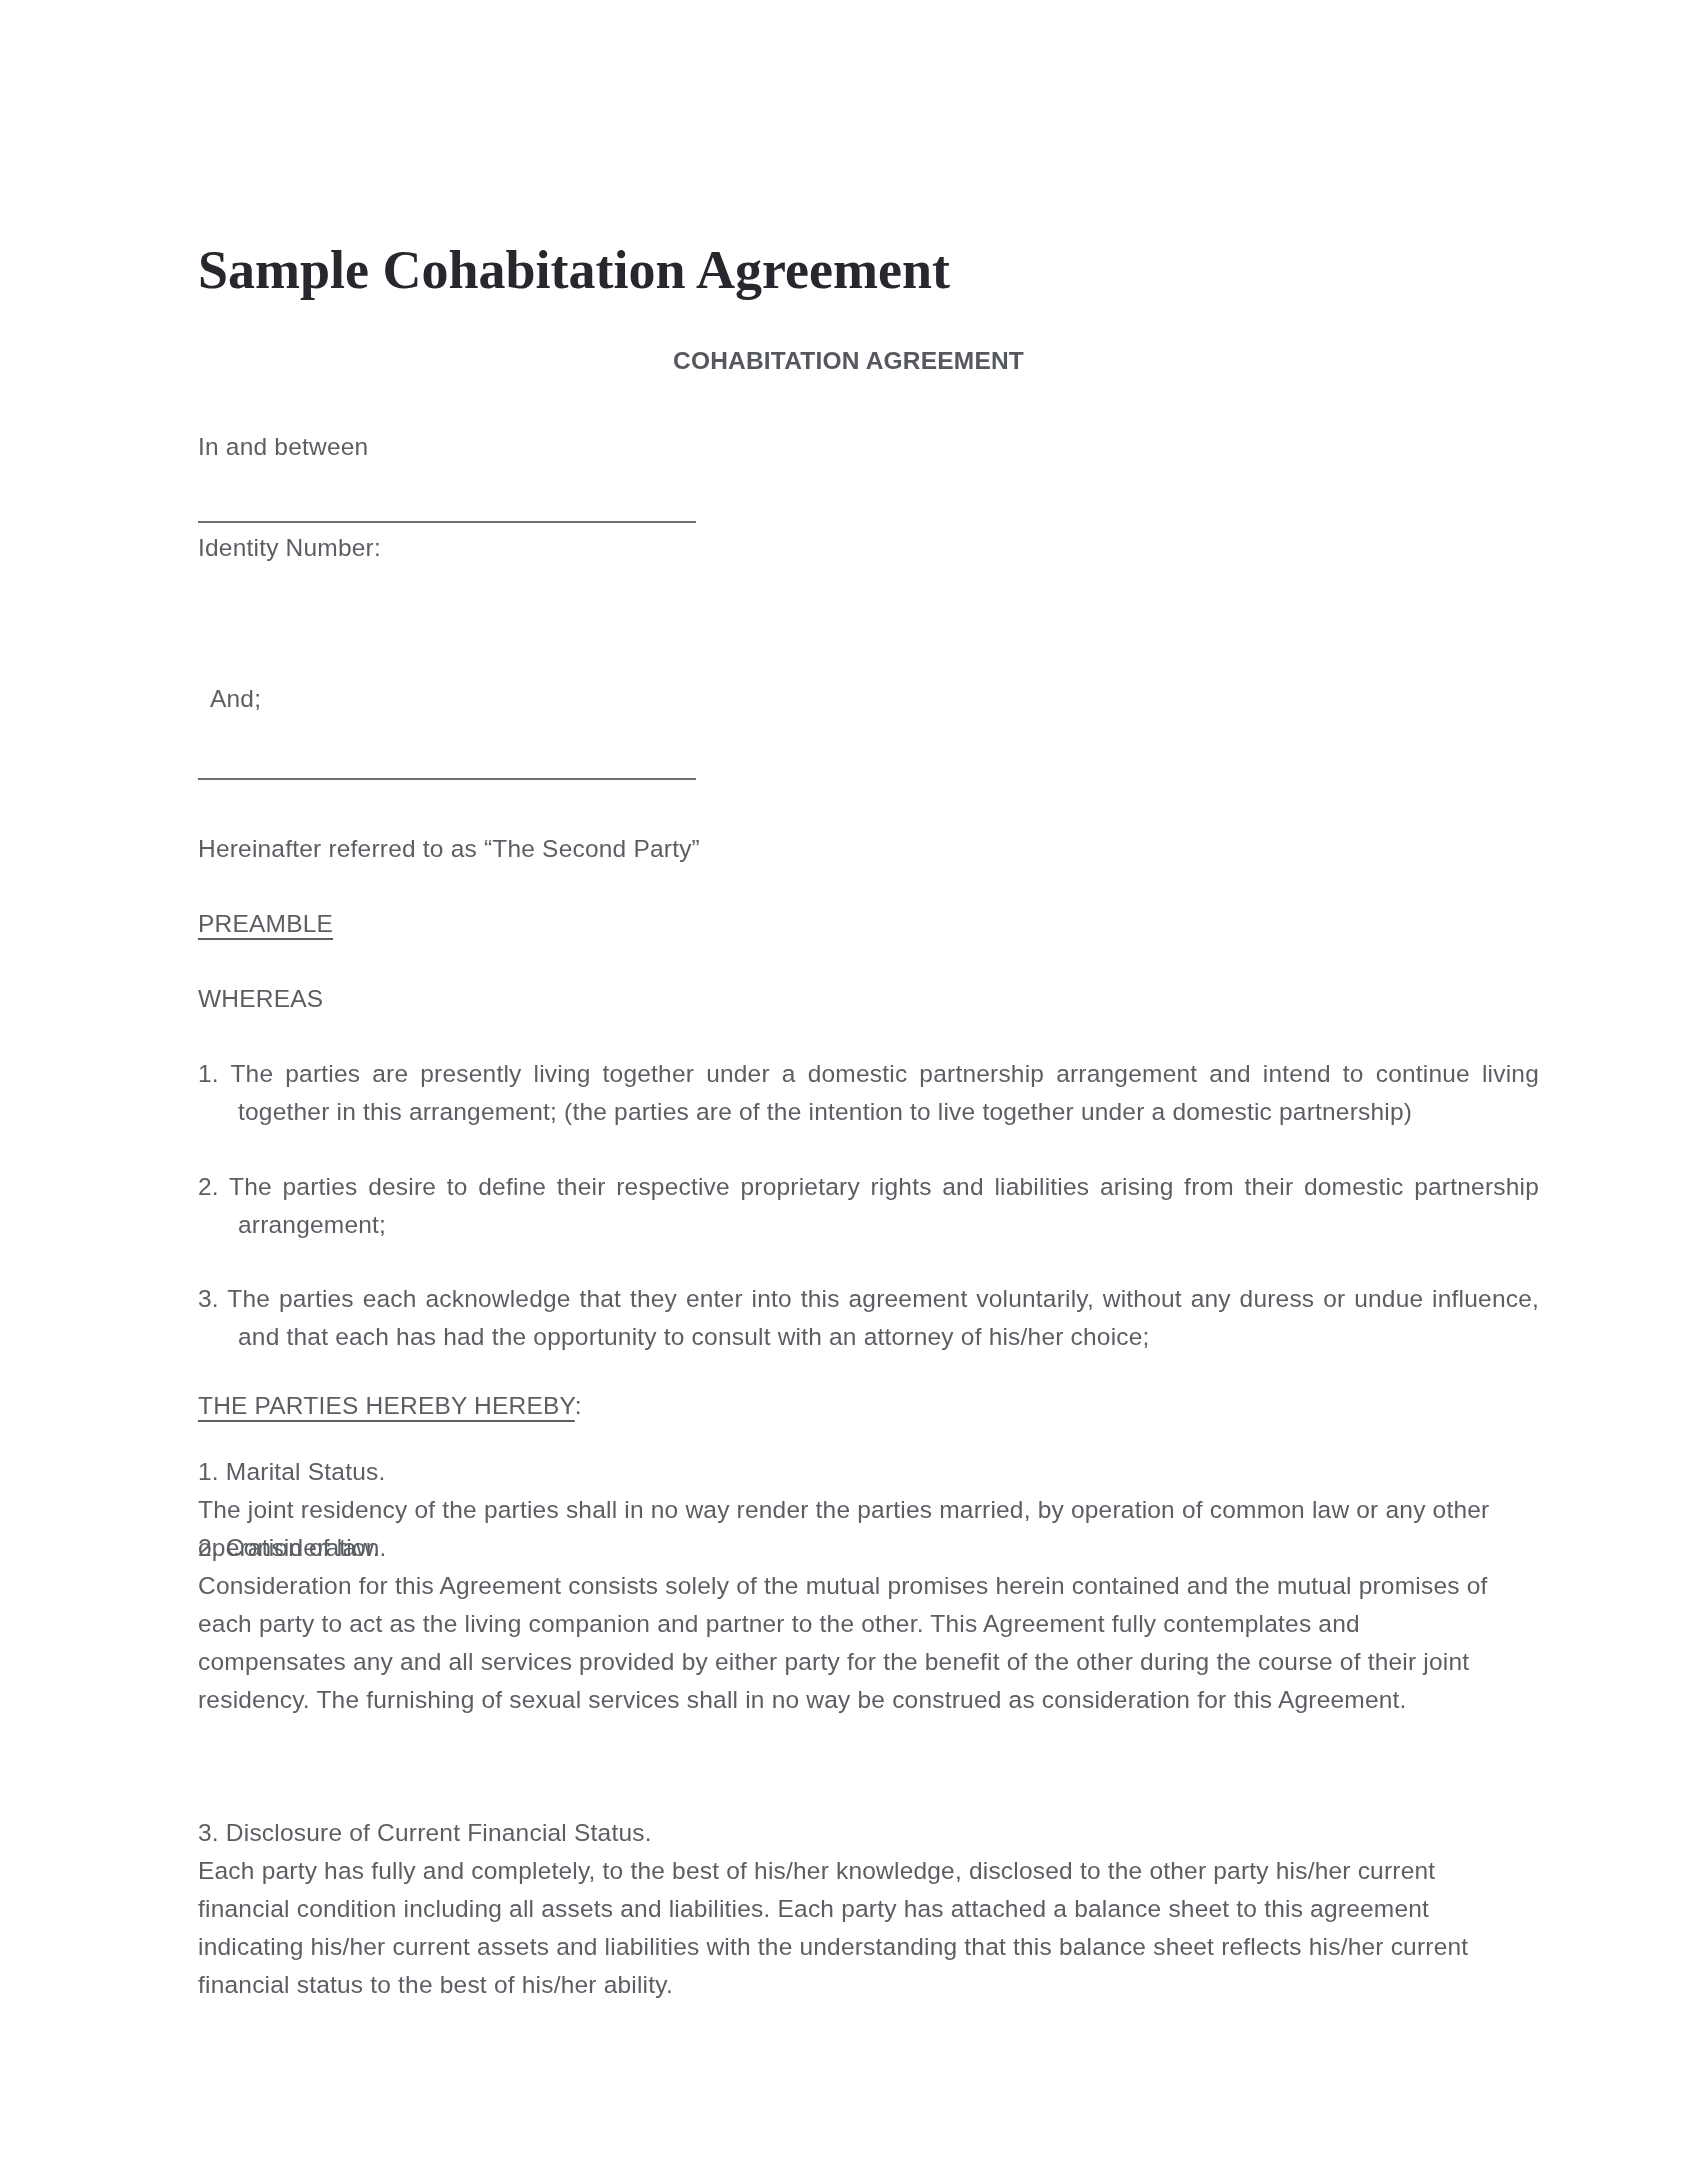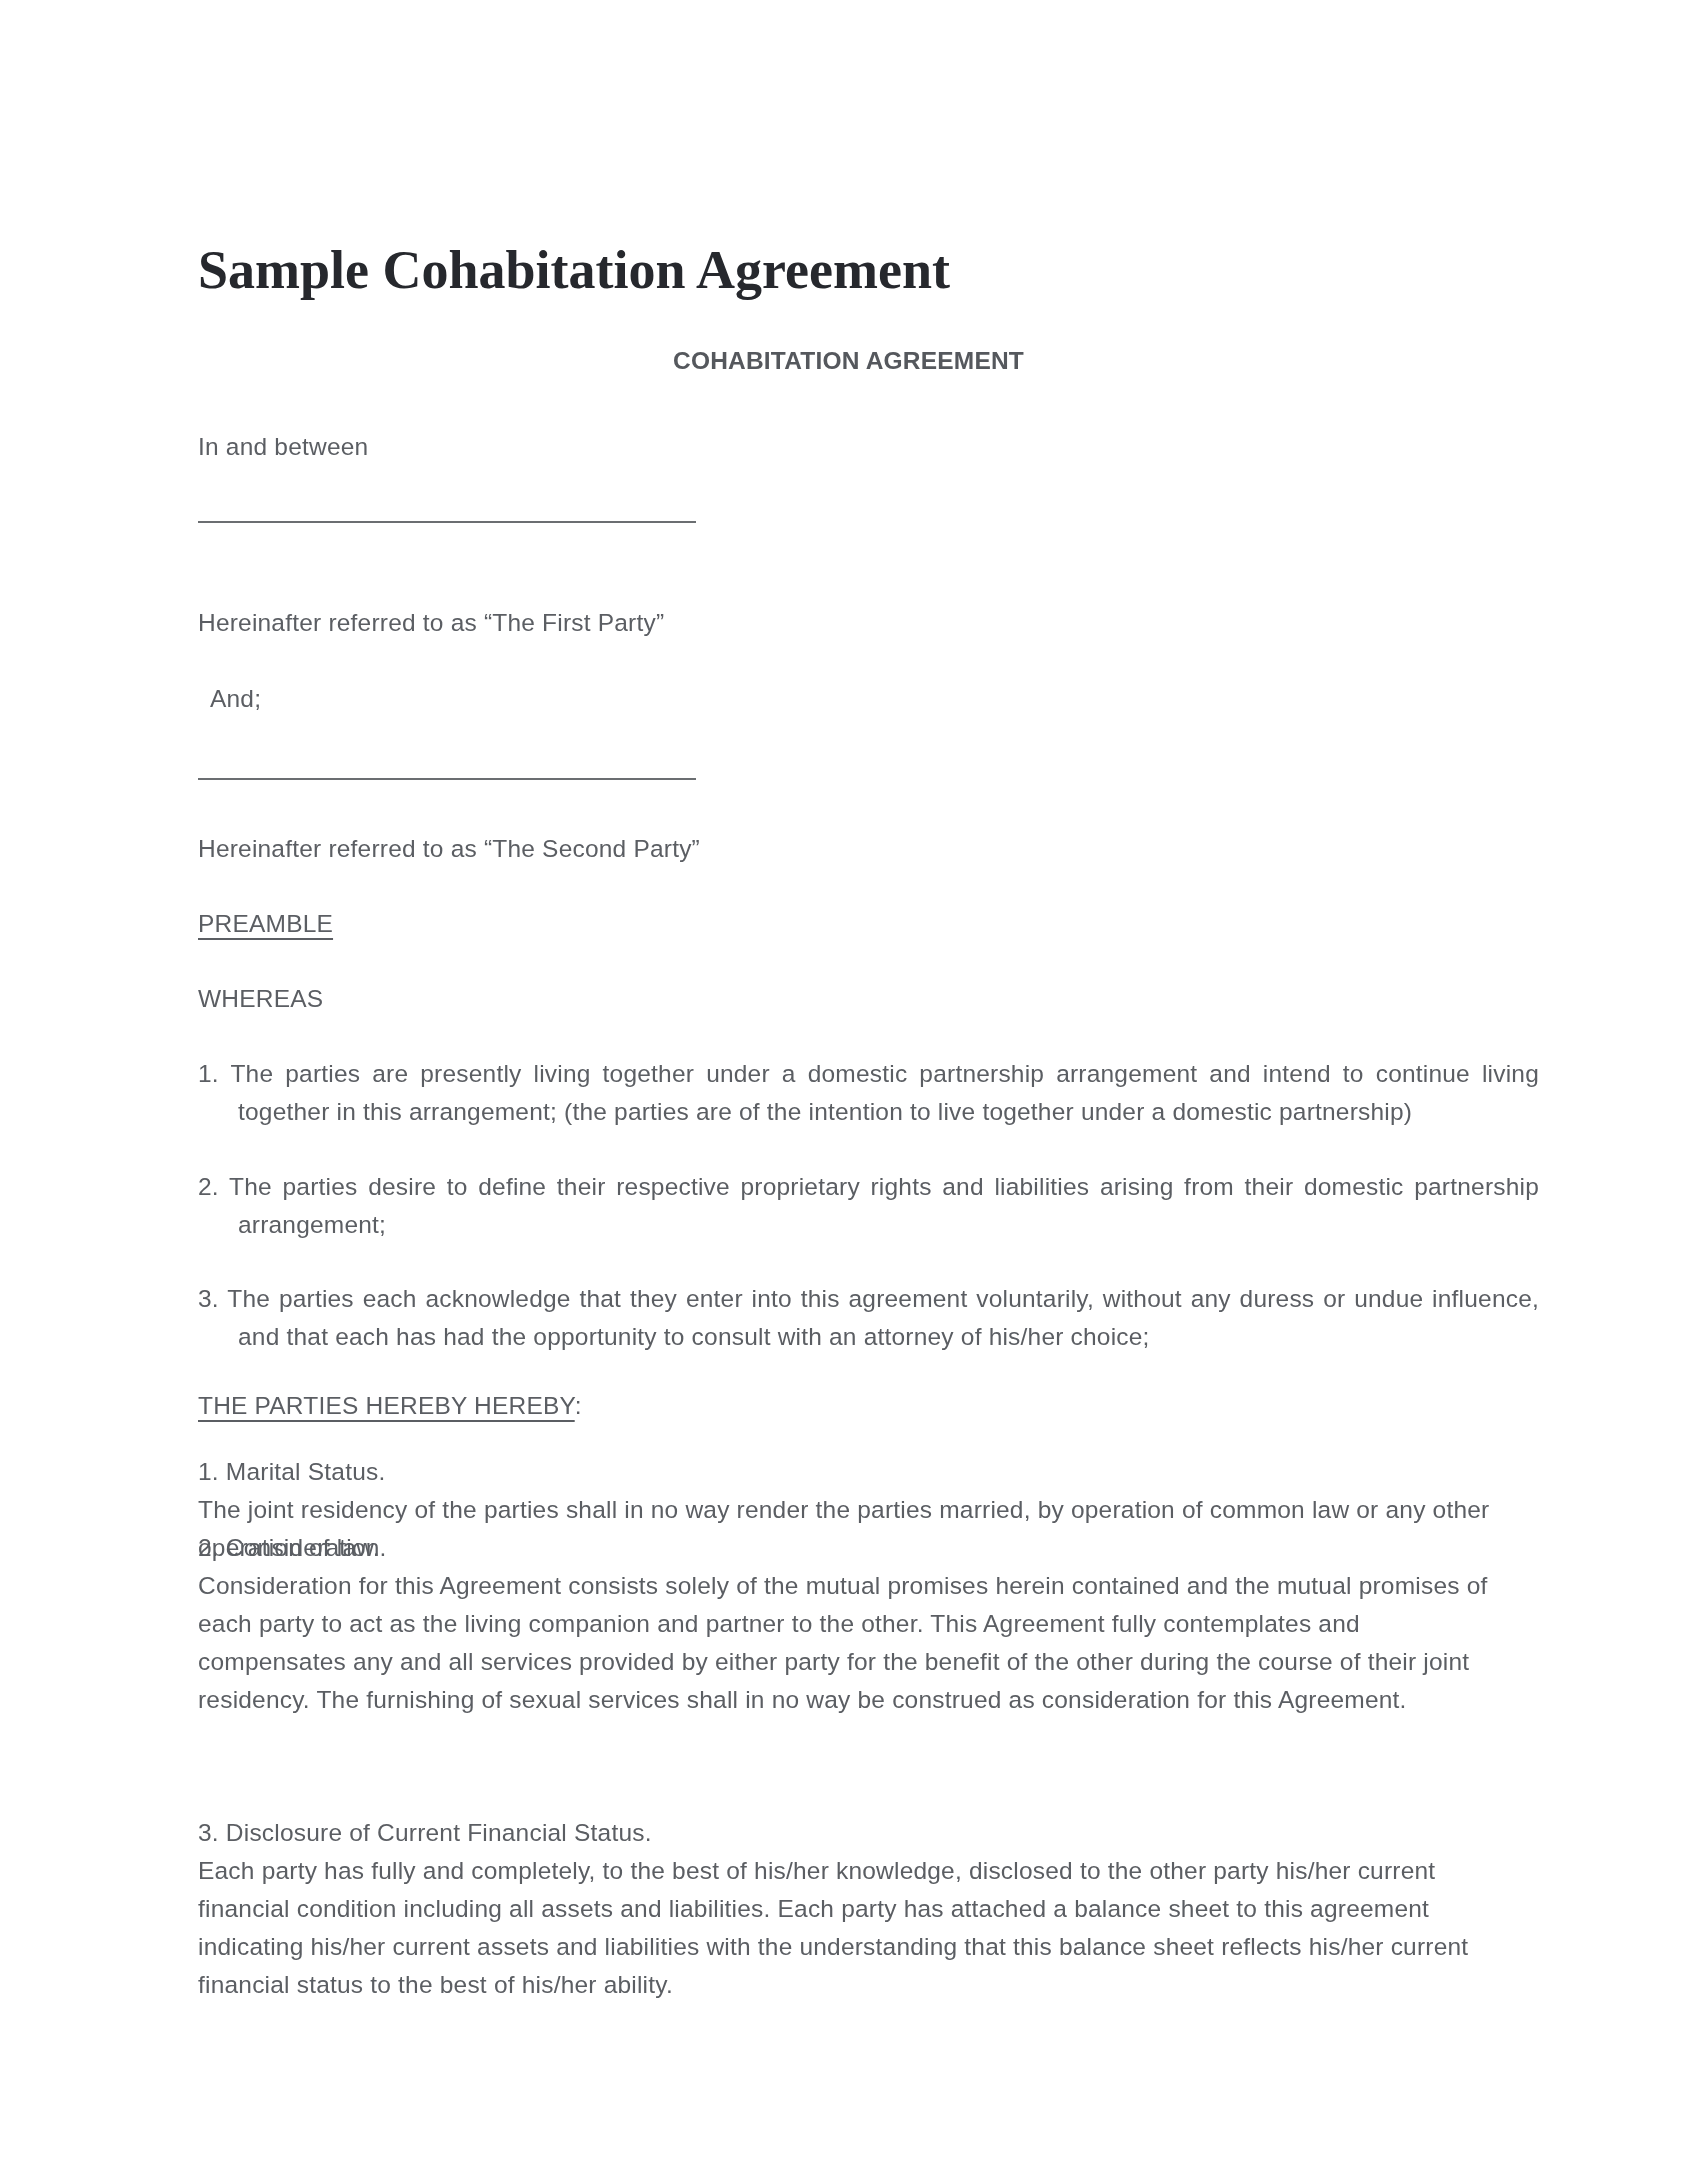--- a/index.html
+++ b/index.html
@@ -65,22 +65,22 @@
 <div class="page">
 
   <h1 class="block doc-title" style="top:203px;">Sample Cohabitation Agreement</h1>
 
   <div class="block doc-subtitle" style="top:342px;">COHABITATION AGREEMENT</div>
 
   <div class="block" style="top:428px;">In and between</div>
 
   <div class="sig-line" style="top:521px;"></div>
 
+  <div class="block" style="top:529px;">Identity Number:</div>
 
-  <div class="block" style="top:604px;">Hereinafter referred to as “The First Party”</div>
 
   <div class="block" style="top:680px;margin-left:12px;">And;</div>
 
   <div class="sig-line" style="top:778px;"></div>
 
   <div class="block" style="top:830px;">Hereinafter referred to as “The Second Party”</div>
 
   <div class="block" style="top:905px;"><span class="underlined">PREAMBLE</span></div>
 
   <div class="block" style="top:980px;">WHEREAS</div>

